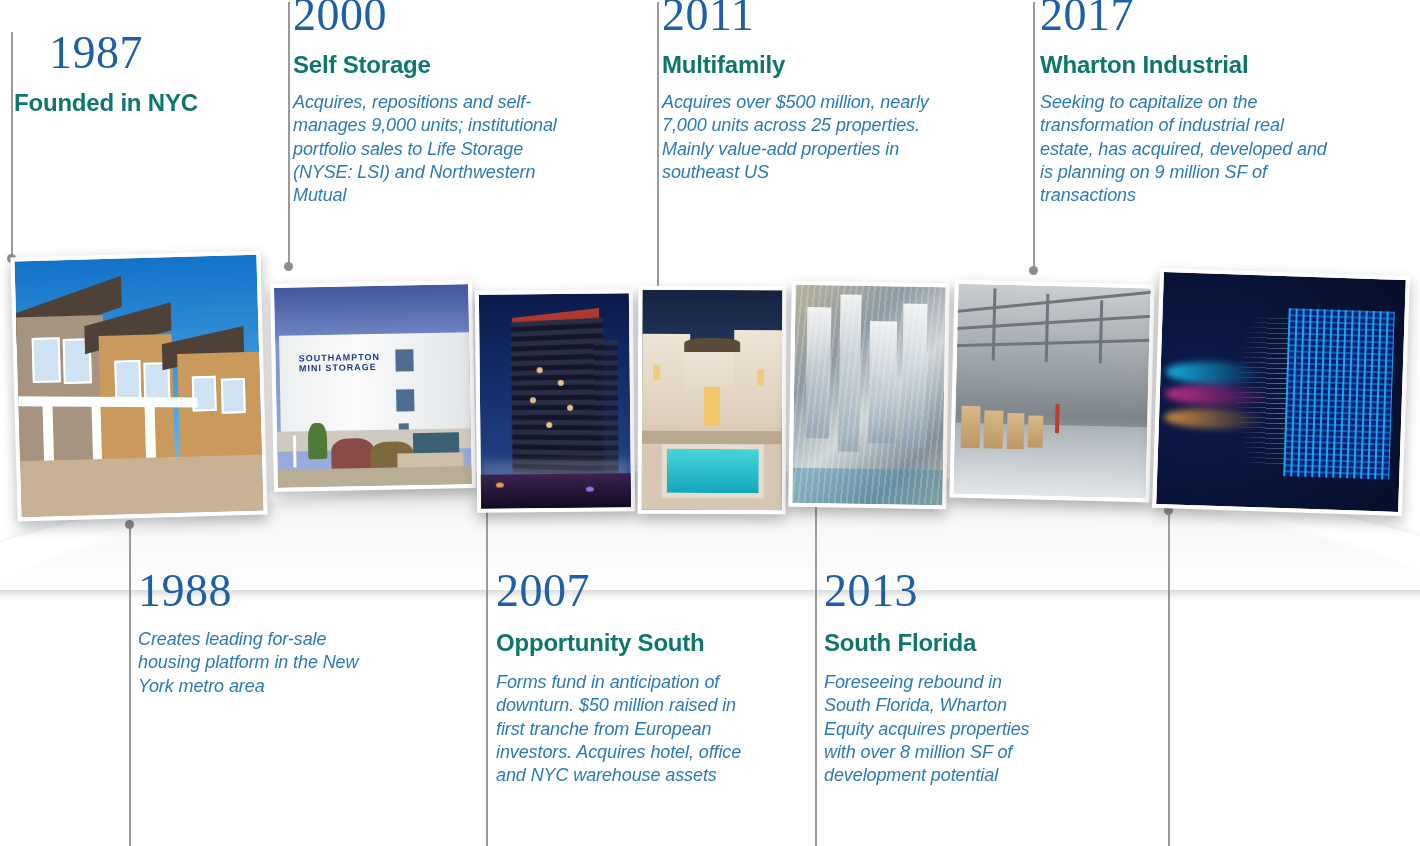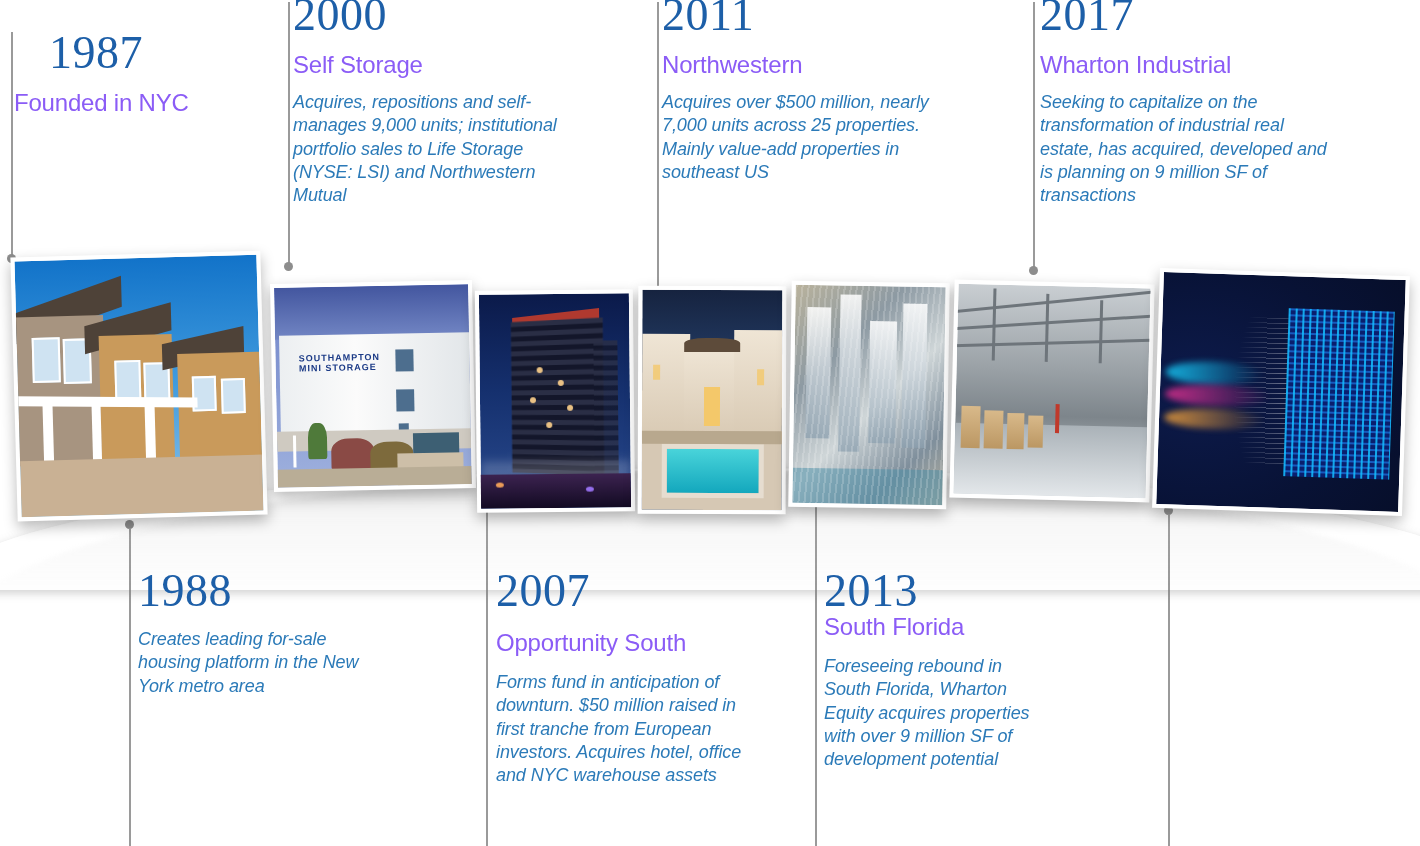--- a/index.html
+++ b/index.html
@@ -13,22 +13,22 @@
   .entry{position:absolute;}
   .year{
     color:#1d5fa8;
     font-family:"Liberation Serif", serif;
     font-weight:400;
     letter-spacing:0.5px;
     line-height:1;
     white-space:nowrap;
   }
   .heading{
-    color:#8b5cf6;
-    font-weight:normal;
+    color:#0f766e;
+    font-weight:bold;
     line-height:1.12;
     letter-spacing:-0.2px;
   }
   .body{
     color:#2b7ab8;
     font-style:italic;
     line-height:1.30;
     letter-spacing:-0.1px;
   }
 
@@ -280,21 +280,21 @@
   </div>
 
   <div class="entry" style="left:293px;top:-8px;width:290px;">
     <div class="year" style="font-size:46px;">2000</div>
     <div class="heading" style="font-size:24px;margin-top:14px;">Self Storage</div>
     <div class="body" style="font-size:18px;margin-top:12px;width:270px;">Acquires, repositions and self-manages 9,000 units; institutional portfolio sales to Life Storage (NYSE: LSI) and Northwestern Mutual</div>
   </div>
 
   <div class="entry" style="left:662px;top:-8px;width:300px;">
     <div class="year" style="font-size:46px;">2011</div>
-    <div class="heading" style="font-size:24px;margin-top:14px;">Northwestern</div>
+    <div class="heading" style="font-size:24px;margin-top:14px;">Multifamily</div>
     <div class="body" style="font-size:18px;margin-top:12px;width:285px;">Acquires over $500 million, nearly 7,000 units across 25 properties. Mainly value-add properties in southeast US</div>
   </div>
 
   <div class="entry" style="left:1040px;top:-8px;width:300px;">
     <div class="year" style="font-size:46px;">2017</div>
     <div class="heading" style="font-size:24px;margin-top:14px;">Wharton Industrial</div>
     <div class="body" style="font-size:18px;margin-top:12px;width:290px;">Seeking to capitalize on the transformation of industrial real estate, has acquired, developed and is planning on 9 million SF of transactions</div>
   </div>
 
   <div class="entry" style="left:138px;top:568px;width:250px;">
@@ -303,18 +303,18 @@
   </div>
 
   <div class="entry" style="left:496px;top:568px;width:270px;">
     <div class="year" style="font-size:46px;">2007</div>
     <div class="heading" style="font-size:24px;margin-top:16px;">Opportunity South</div>
     <div class="body" style="font-size:18px;margin-top:14px;width:262px;">Forms fund in anticipation of downturn. $50 million raised in first tranche from European investors. Acquires hotel, office and NYC warehouse assets</div>
   </div>
 
   <div class="entry" style="left:824px;top:568px;width:240px;">
     <div class="year" style="font-size:46px;">2013</div>
-    <div class="heading" style="font-size:24px;margin-top:0;">South Florida</div>
-    <div class="body" style="font-size:18px;margin-top:14px;width:225px;">Foreseeing rebound in South Florida, Wharton Equity acquires properties with over 9 million SF of development potential</div>
+    <div class="heading" style="font-size:24px;margin-top:16px;">South Florida</div>
+    <div class="body" style="font-size:18px;margin-top:14px;width:225px;">Foreseeing rebound in South Florida, Wharton Equity acquires properties with over 8 million SF of development potential</div>
   </div>
 
 
 </div>
 
 </body></html>

